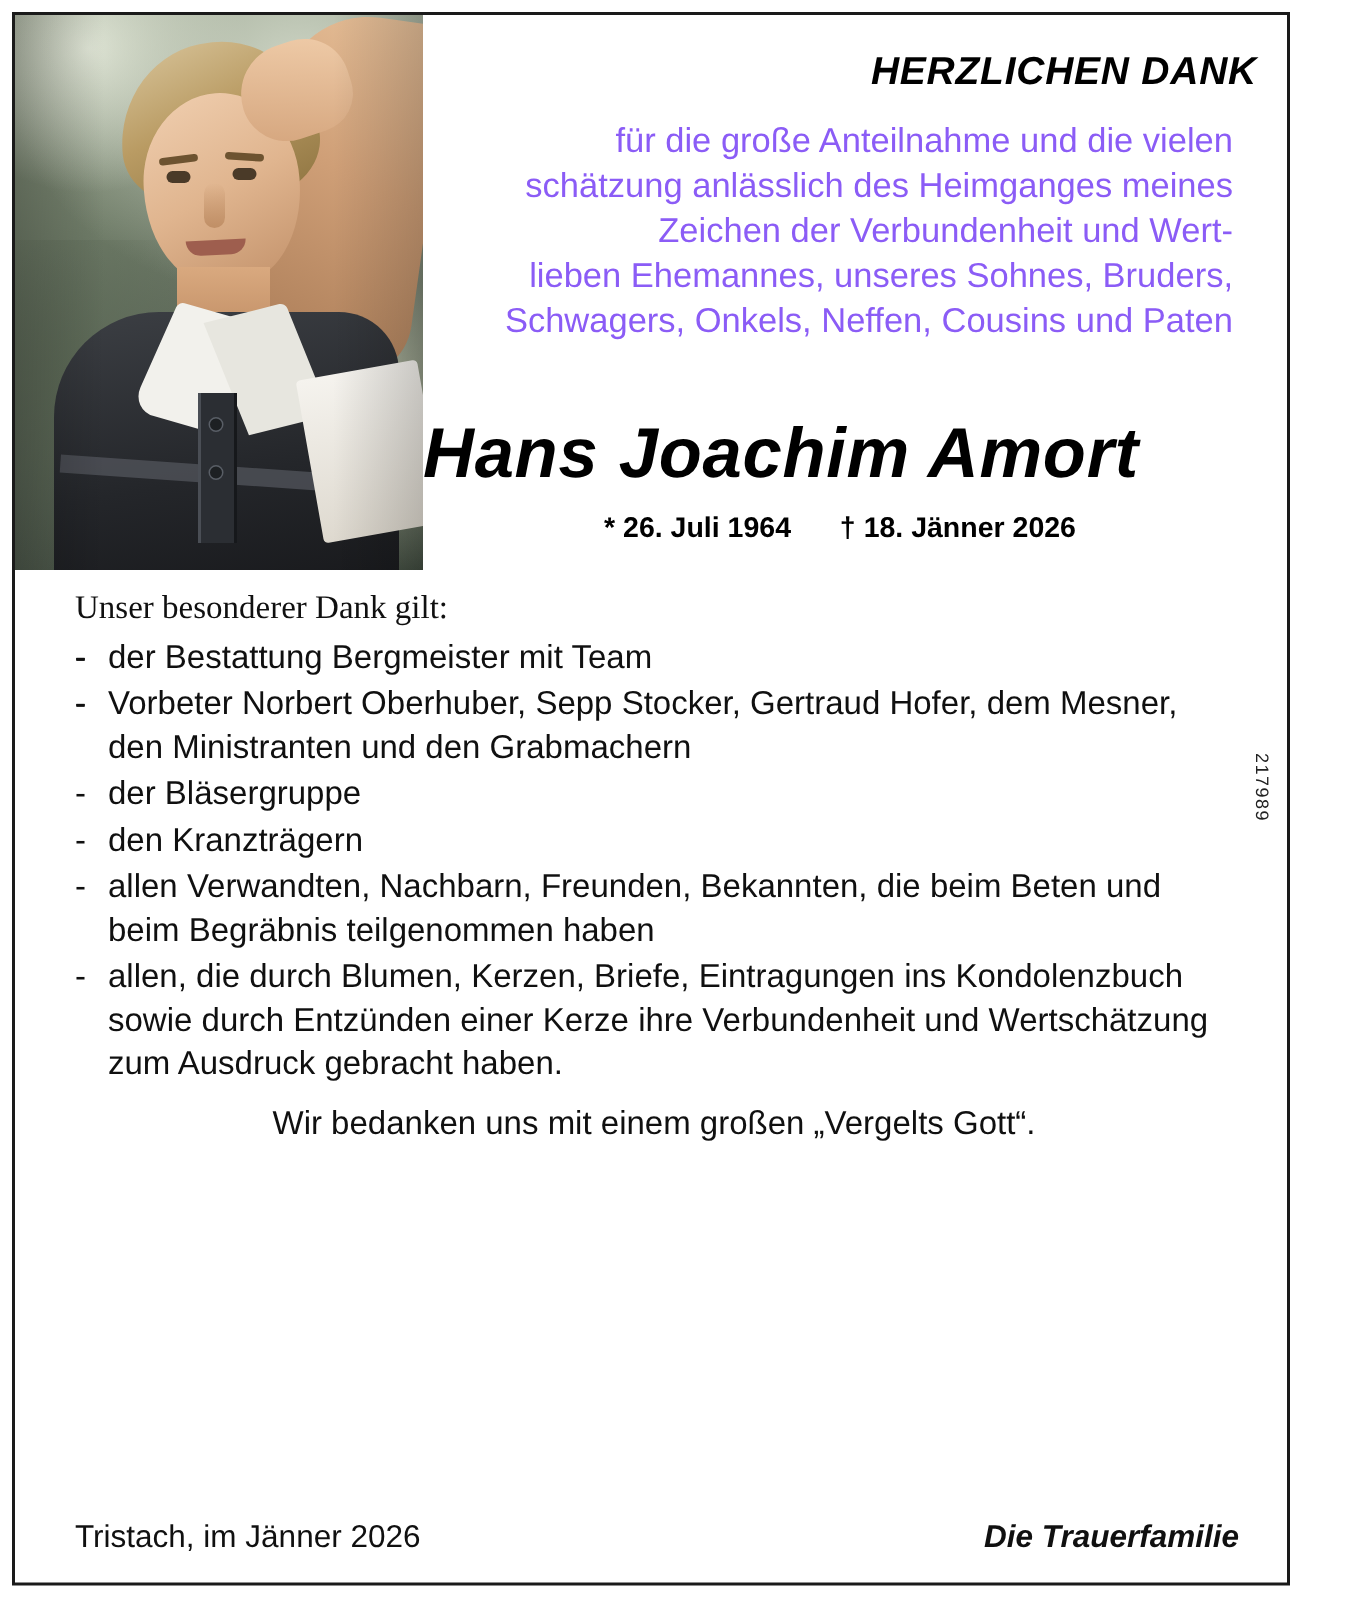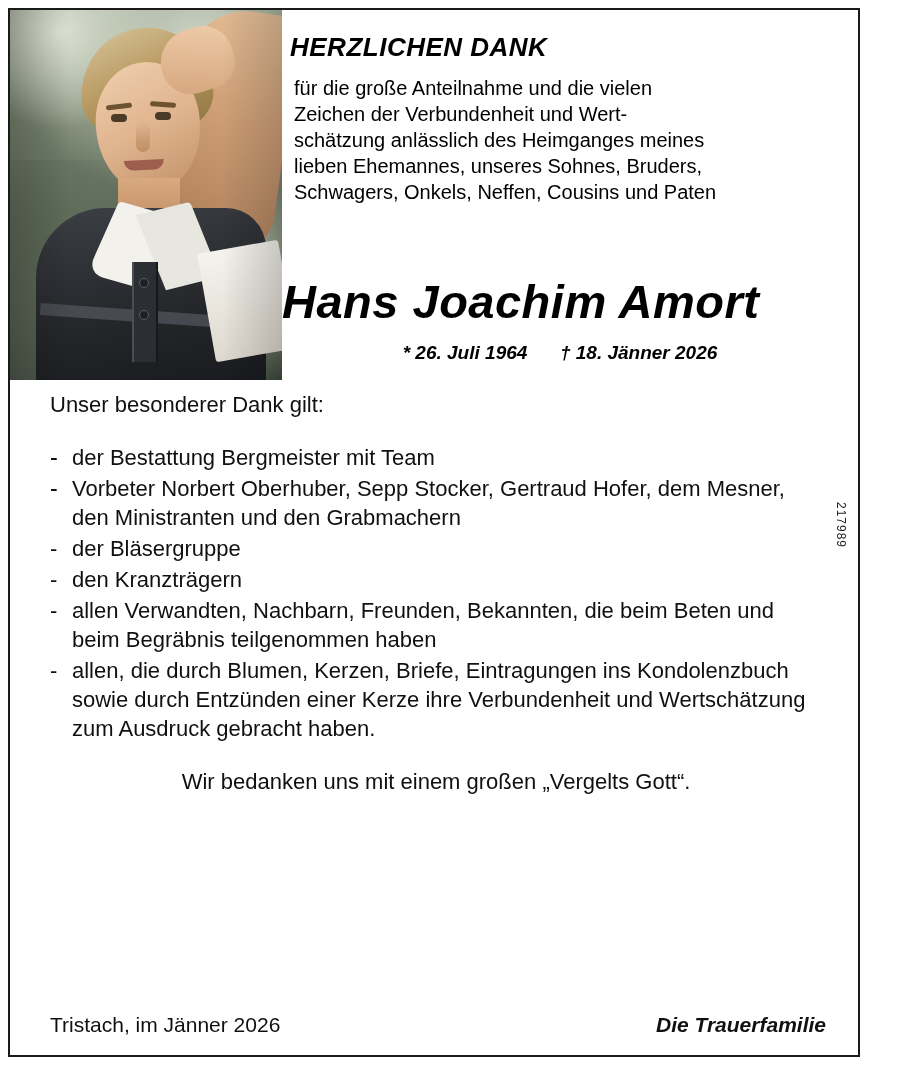--- a/index.html
+++ b/index.html
@@ -191,35 +191,35 @@
     background: linear-gradient(90deg, rgba(0,0,0,.22) 0%, rgba(0,0,0,0) 22%, rgba(0,0,0,0) 78%, rgba(0,0,0,.18) 100%);
     pointer-events: none;
   }
   
   .head {
     position: absolute;
     left: 272px;
     top: 0;
     right: 0;
     padding: 22px 20px 0 8px;
-    text-align: left;
+    text-align: right;
   }
   .thanks-title {
     font-weight: bold;
     font-style: italic;
     font-size: 26px;
     letter-spacing: .5px;
     color: #000;
     margin: 0 0 12px 0;
   }
   .intro {
-    font-size: 20px;
+    font-size: 23px;
     line-height: 1.3;
-    color: #000000;
-    margin: 4px;
+    color: #8b5cf6;
+    margin: 16px;
   }
   .intro div { white-space: nowrap; }
   .name {
     position: absolute;
     left: 272px;
     right: 4px;
     top: 268px;
     text-align: left;
     font-weight: bold;
     font-style: italic;
@@ -228,55 +228,55 @@
     color: #000;
     line-height: 1;
   }
   .dates {
     position: absolute;
     left: 256px;
     right: 4px;
     top: 332px;
     text-align: center;
     font-weight: bold;
-    font-style: italic;
     font-size: 19px;
     color: #000;
   }
   .dates .gap { display: inline-block; width: 22px; }
   .body {
     position: absolute;
     left: 40px;
     right: 36px;
     top: 380px;
     font-size: 22px;
     line-height: 1.32;
     color: #101010;
   }
   .lead {
-    margin: 0 0 24px 0;
+    margin: 0 0 4px 0;
+    font-family: Liberation Serif, serif;
   }
   ul.items {
     list-style: none;
     margin: 0;
     padding: 0;
   }
   ul.items li {
     position: relative;
     padding-left: 22px;
     margin-bottom: 2px;
   }
   ul.items li .dash {
     position: absolute;
     left: 0;
     top: 0;
   }
   .closing {
     text-align: center;
-    margin-top: 24px;
+    margin-top: 11px;
     font-size: 22px;
   }
   .footer {
     position: absolute;
     left: 40px;
     right: 32px;
     bottom: 18px;
     display: flex;
     justify-content: space-between;
     align-items: baseline;
@@ -327,22 +327,22 @@
       <div class="p-btn1"></div>
       <div class="p-btn2"></div>
       <div class="p-book"></div>
       <div class="p-shadow"></div>
     </div>
 
     <div class="head">
       <div class="thanks-title">HERZLICHEN DANK</div>
       <div class="intro">
         <div>für die große Anteilnahme und die vielen</div>
+        <div>schätzung anlässlich des Heimganges meines</div>
         <div>Zeichen der Verbundenheit und Wert-</div>
-        <div>schätzung anlässlich des Heimganges meines</div>
         <div>lieben Ehemannes, unseres Sohnes, Bruders,</div>
         <div>Schwagers, Onkels, Neffen, Cousins und Paten</div>
       </div>
     </div>
 
     <div class="name">Hans Joachim Amort</div>
     <div class="dates">
       <span>* 26. Juli 1964</span>
       <span class="gap"></span>
       <span>† 18. Jänner 2026</span>

